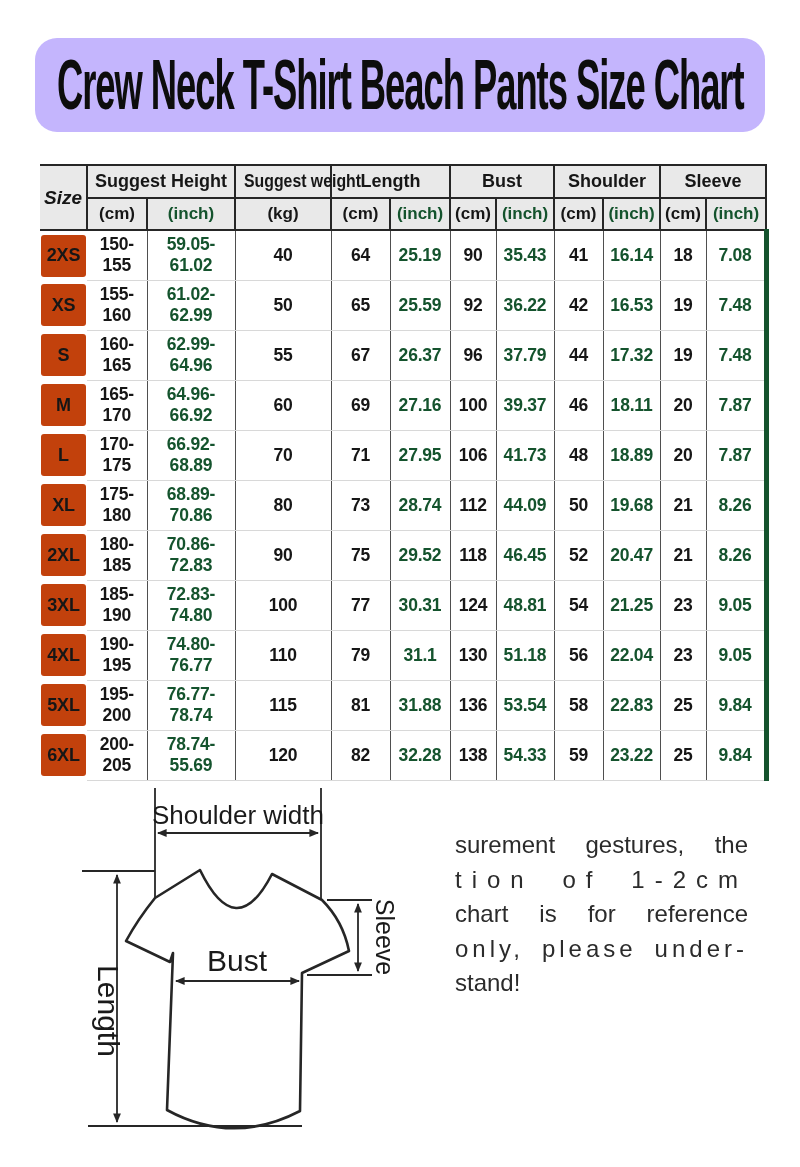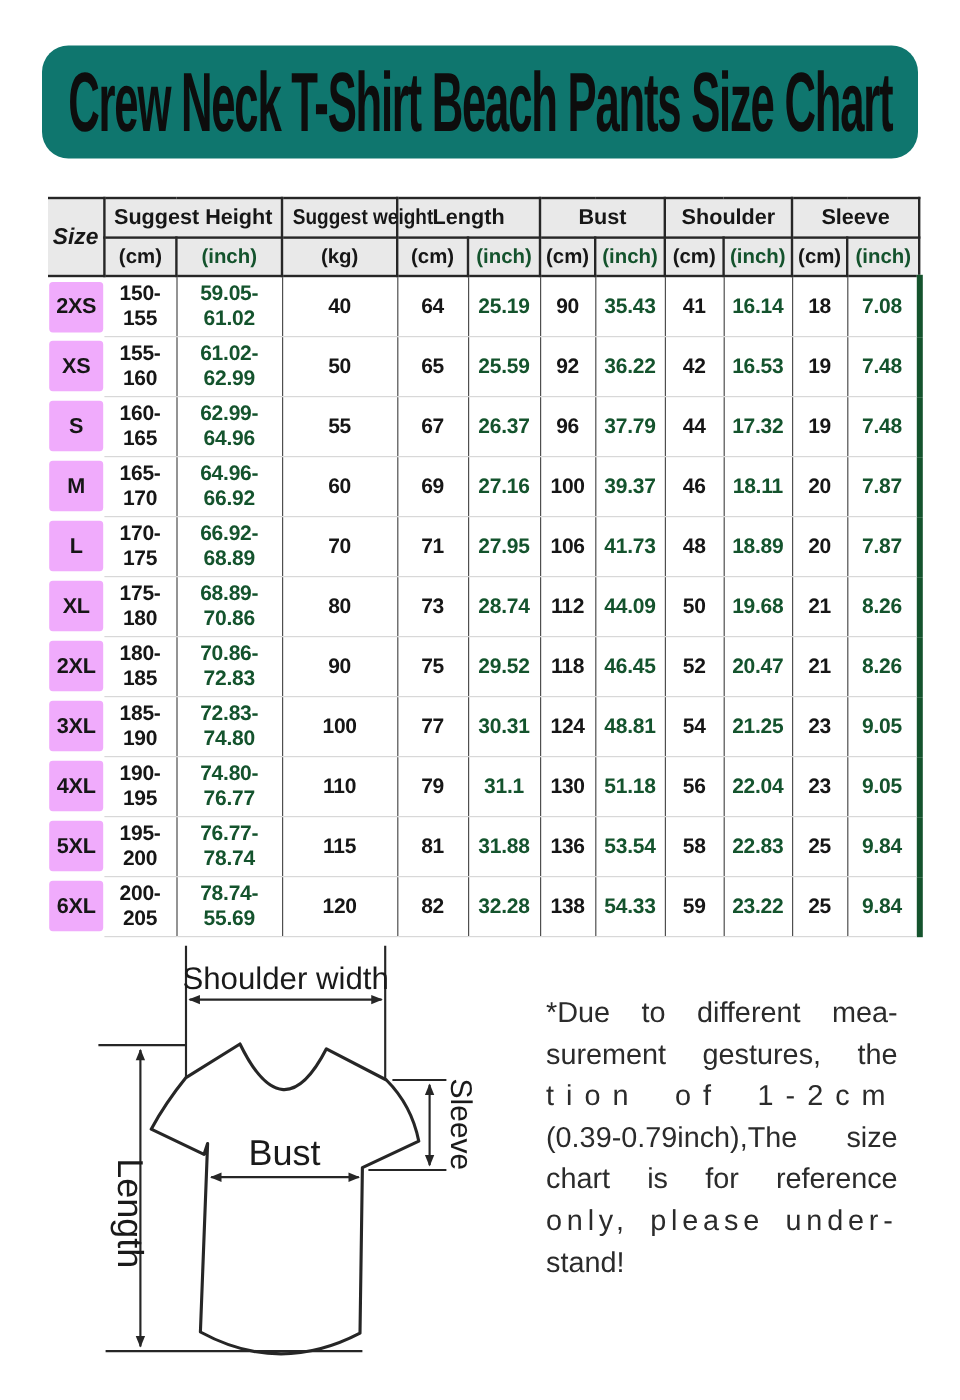--- a/index.html
+++ b/index.html
@@ -5,21 +5,21 @@
   * { margin:0; padding:0; box-sizing:border-box; }
   html,body { background:#ffffff; }
   .page {
     position:relative; width:800px; height:1167px; background:#ffffff;
     font-family:"Liberation Sans", sans-serif; overflow:hidden;
   }
 
   
   .title-banner {
     position:absolute; left:35px; top:38px; width:730px; height:94px;
-    background:#0f766e; border-radius:22px;
+    background:#c4b5fd; border-radius:22px;
     display:flex; align-items:center; justify-content:center; overflow:visible;
   }
   .title-banner .title-text {
     display:inline-block; white-space:nowrap;
     font-size:70px; font-weight:700; color:#0d0d0d; letter-spacing:-2px;
     transform:scaleX(0.52); transform-origin:center;
   }
 
   
   table.size-table {
@@ -44,21 +44,21 @@
     height:50px; text-align:center; vertical-align:middle;
     font-size:17.5px; font-weight:700; color:#161616; letter-spacing:-0.2px;
     border-left:1px solid #4f4f4f; border-bottom:1px solid #d8d8d8;
     background:#ffffff;
   }
   tbody td:first-child { border:none; padding:0 1px; }
   tbody td:nth-child(2) { border-left:none; }
   tbody td:last-child { border-right:5px solid #14532d; }
   .red { color:#14532d; }
   .size-chip {
-    width:100%; height:42px; background:#f0abfc; border-radius:3px;
+    width:100%; height:42px; background:#c2410c; border-radius:3px;
     display:flex; align-items:center; justify-content:center;
     font-size:18px; font-weight:700; color:#161616;
   }
 
   
   .diagram { position:absolute; left:40px; top:788px; width:410px; height:374px; }
 
   
   .note {
     position:absolute; left:455px; top:828px; width:293px;
@@ -319,22 +319,20 @@
     <line x1="77" y1="87" x2="77" y2="334" stroke="#262626" stroke-width="1.8" marker-start="url(#ah)" marker-end="url(#ah)"></line>
     <text x="58" y="223" text-anchor="middle" font-size="30" font-weight="500" fill="#1a1a1a" transform="rotate(90 58 223)">Length</text>
 
     <line x1="287" y1="112" x2="332" y2="112" stroke="#262626" stroke-width="1.8"></line>
     <line x1="267" y1="187" x2="332" y2="187" stroke="#262626" stroke-width="1.8"></line>
     <line x1="318" y1="116" x2="318" y2="183" stroke="#262626" stroke-width="1.8" marker-start="url(#ah)" marker-end="url(#ah)"></line>
     <text x="336" y="149" text-anchor="middle" font-size="25" font-weight="500" fill="#1a1a1a" transform="rotate(90 336 149)">Sleeve</text>
   </svg>
 
   <div class="note">
-      <div class="note-line">*Due to different mea-</div>
       <div class="note-line">surement gestures, the</div>
       <div class="note-line ls-wide">tion of 1-2cm</div>
-      <div class="note-line">(0.39-0.79inch),The size</div>
       <div class="note-line">chart is for reference</div>
       <div class="note-line ls-med">only, please under-</div>
       <div class="note-line last">stand!</div>
     </div>
 
 </div>
 
 </body></html>

